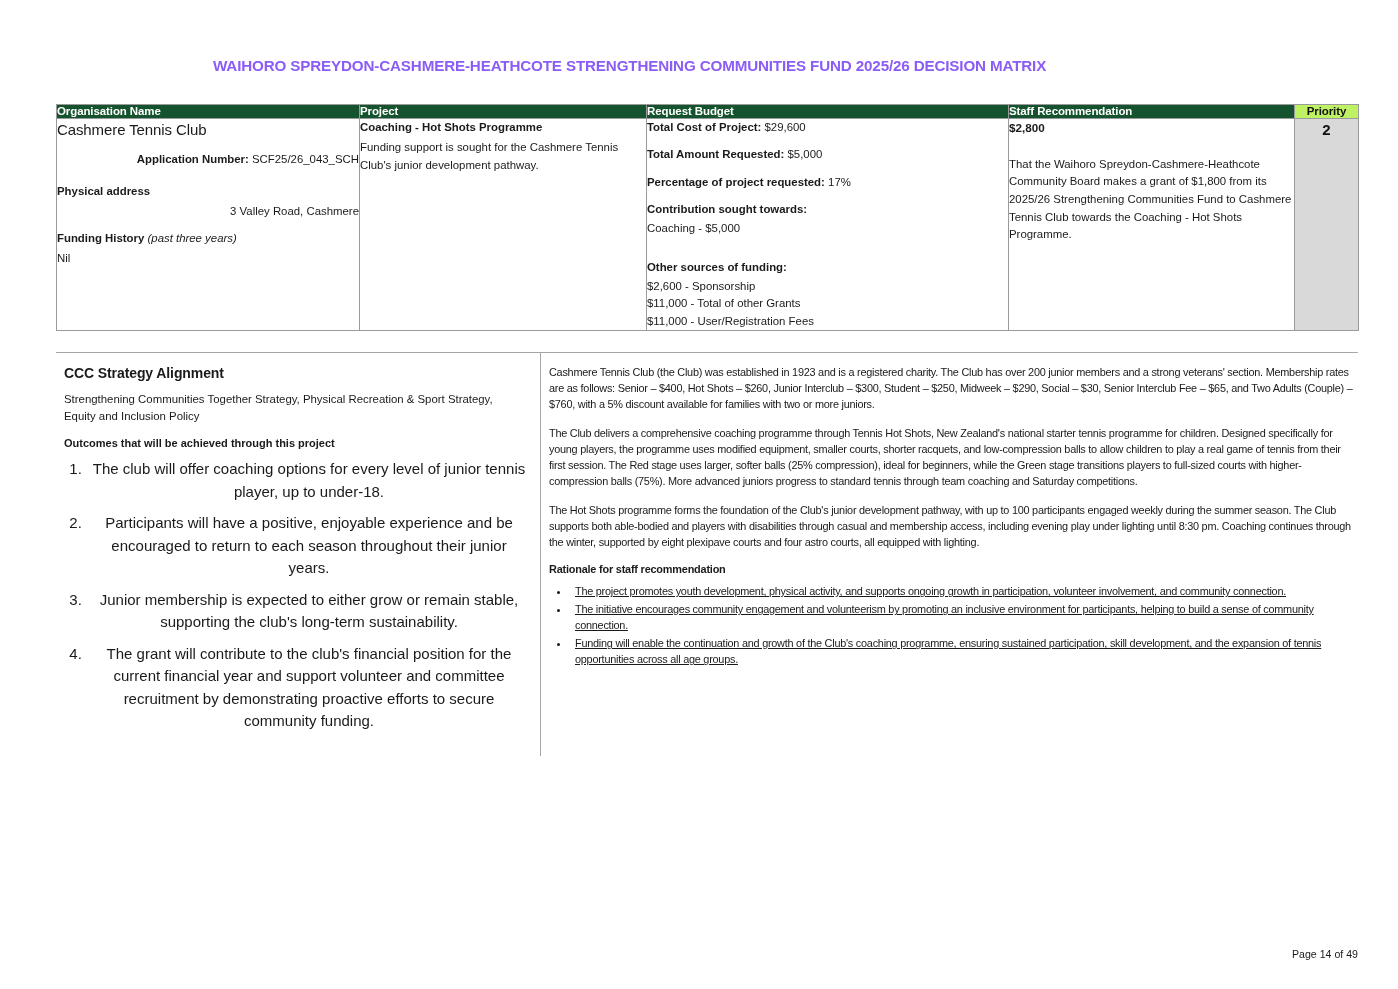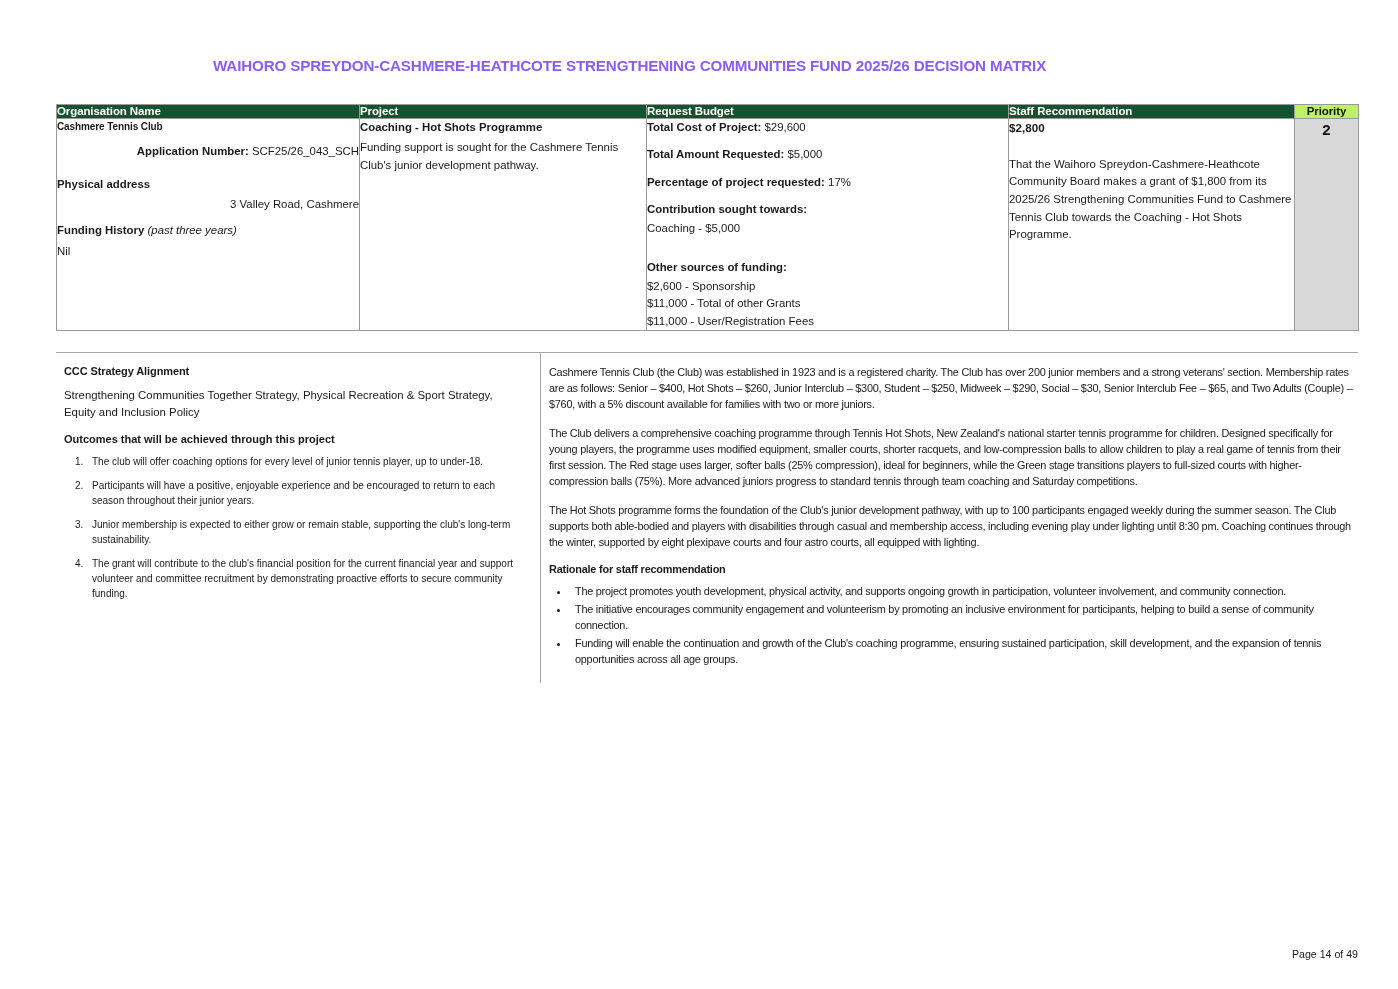--- a/index.html
+++ b/index.html
@@ -74,22 +74,22 @@
   }
   .cell-priority {
     background: #d9d9d9;
     text-align: center;
     font-size: 15px;
     font-weight: bold;
     padding-top: 11px;
     color: #111111;
   }
   .org-name {
-    font-size: 10px;
-    font-weight: bold;
+    font-size: 15px;
+    font-weight: normal;
     margin-bottom: 9px;
     letter-spacing: -0.1px;
   }
   .kv { margin-bottom: 9px; text-align: right; }
   .lbl-bold { font-weight: bold; }
   .it { font-style: italic; text-align: center; }
   .spacer-line { height: 6px; }
   .tight { margin-bottom: 3px; }
   .budget-line { margin-bottom: 10px; }
   .budget-sub { margin-bottom: 2px; }
@@ -122,40 +122,41 @@
     border-left: 1.3px solid #a6a6a6;
     margin-top: 0;
     align-self: stretch;
   }
   .col-right {
     flex: 1;
     padding: 11px 0 14px 8px;
     box-sizing: border-box;
   }
   .sec-head {
-    font-size: 11px;
+    font-size: 14px;
     font-weight: bold;
     margin-bottom: 10px;
     letter-spacing: -0.1px;
   }
   .col-left p {
     margin: 0 0 12px 0;
     font-size: 11.4px;
     line-height: 1.5;
   }
   .col-left .sec-head2 {
     font-size: 11px;
     font-weight: bold;
     margin: 0 0 9px 0;
   }
   ol.outcomes {
     margin: 0;
     padding-left: 22px;
-    font-size: 10px;
+    font-size: 15px;
     line-height: 1.5;
+    text-align: center;
   }
   ol.outcomes li {
     margin-bottom: 9px;
     padding-left: 6px;
   }
 
   
   .col-right .assess-head {
     font-size: 10.8px;
     font-weight: bold;
@@ -173,20 +174,21 @@
     font-weight: bold;
     margin: 0 0 8px 0;
     letter-spacing: -0.2px;
   }
   ul.rationale {
     margin: 0;
     padding-left: 21px;
     font-size: 10.9px;
     line-height: 1.47;
     letter-spacing: -0.25px;
+    text-decoration: underline;
   }
   ul.rationale li {
     margin-bottom: 2px;
     padding-left: 5px;
   }
 
   
   .footer {
     position: absolute;
     right: 40px;

